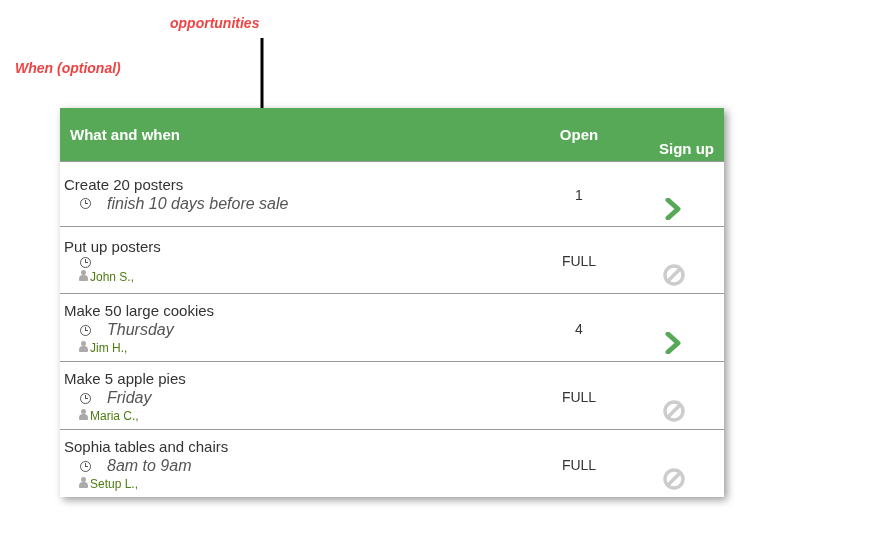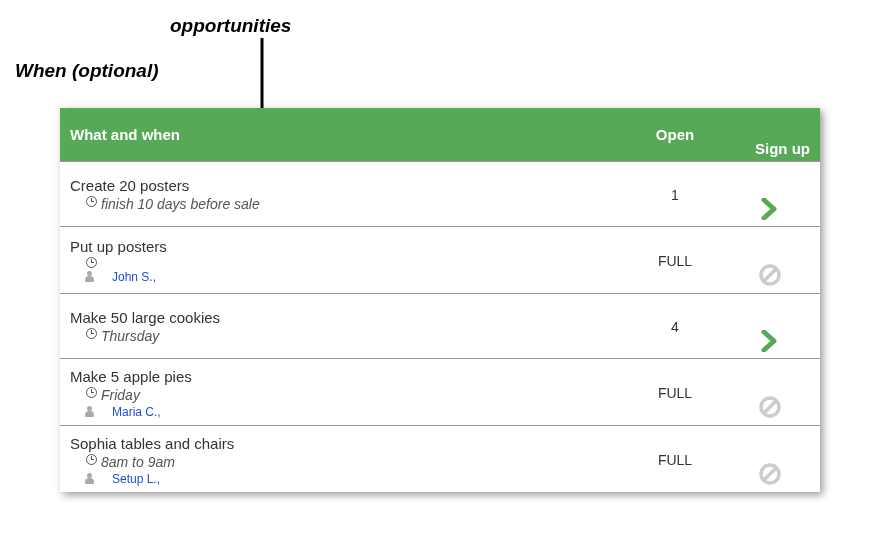--- a/index.html
+++ b/index.html
@@ -8,81 +8,80 @@
       background: #fff;
       width: 869px;
       height: 551px;
       position: relative;
     }
     .annotation {
       position: absolute;
       font-family: 'Comic Sans MS', cursive, sans-serif;
       font-weight: bold;
       font-style: italic;
-      color: #000000;
-      font-size: 19px;
+      color: #ef4444;
+      font-size: 14px;
     }
     .anno-top {
       top: 15px;
       left: 170px;
     }
     .anno-left {
       top: 60px;
       left: 15px;
     }
     .table-wrap {
       position: absolute;
       top: 108px;
       left: 60px;
-      width: 760px;
+      width: 664px;
       background: #fff;
       box-shadow: 3px 3px 8px rgba(0,0,0,0.4);
     }
     .thead-row {
       display: flex;
       background: #57a957;
       color: #fff;
       font-weight: bold;
       font-size: 15px;
       padding: 4px 10px;
       align-items: center;
     }
     .col-what { flex: 1; }
     .col-open { width: 110px; text-align: center; }
     .col-signup { width: 80px; text-align: right; margin-top: 28px; }
     .row {
       display: flex;
       border-top: 1px solid #999;
-      padding: 8px 10px 6px 10px;
+      padding: 8px 10px 6px 4px;
       align-items: center;
     }
     .row .col-what { flex: 1; font-size: 14px; color: #333; }
     .row .col-open { width: 110px; font-size: 14px; color: #333; }
     .row .col-signup { width: 80px; text-align: center; }
     .task-title {
       font-size: 15px;
       color: #333;
       margin-bottom: 2px;
     }
     .task-when {
-      font-size: 14px;
+      font-size: 16px;
       font-style: italic;
       color: #555;
       display: flex;
-      align-items: flex-start;
-      gap: 4px;
+      align-items: center;
+      gap: 16px;
       margin-left: 16px;
       margin-bottom: 2px;
     }
     .task-who {
       font-size: 12px;
-      color: #1d4ed8;
-      display: flex;
-      align-items: center;
-      gap: 16px;
+      color: #4d7c0f;
+      display: flex;
+      gap: 0;
       margin-left: 14px;
     }
     .icon-clock {
       display: inline-block;
       width: 11px;
       height: 11px;
       border: 1.5px solid #555;
       border-radius: 50%;
       position: relative;
       flex-shrink: 0;
@@ -196,20 +195,24 @@
     </div>
   </div>
 
   <div class="row">
     <div class="col-what">
       <div class="task-title">Make 50 large cookies</div>
       <div class="task-when">
         <span class="icon-clock"></span>
         <span>Thursday</span>
       </div>
+      <div class="task-who">
+        <span class="icon-person"></span>
+        <span>Jim H.,</span>
+      </div>
     </div>
     <div class="col-open">4</div>
     <div class="col-signup signup-slot">
       <svg width="20" height="22" viewBox="0 0 20 22">
           <path d="M4 2 L14 11 L4 20" stroke="#57a957" stroke-width="5" fill="none" stroke-linecap="round" stroke-linejoin="round"></path>
         </svg>
     </div>
   </div>
 
   <div class="row">

